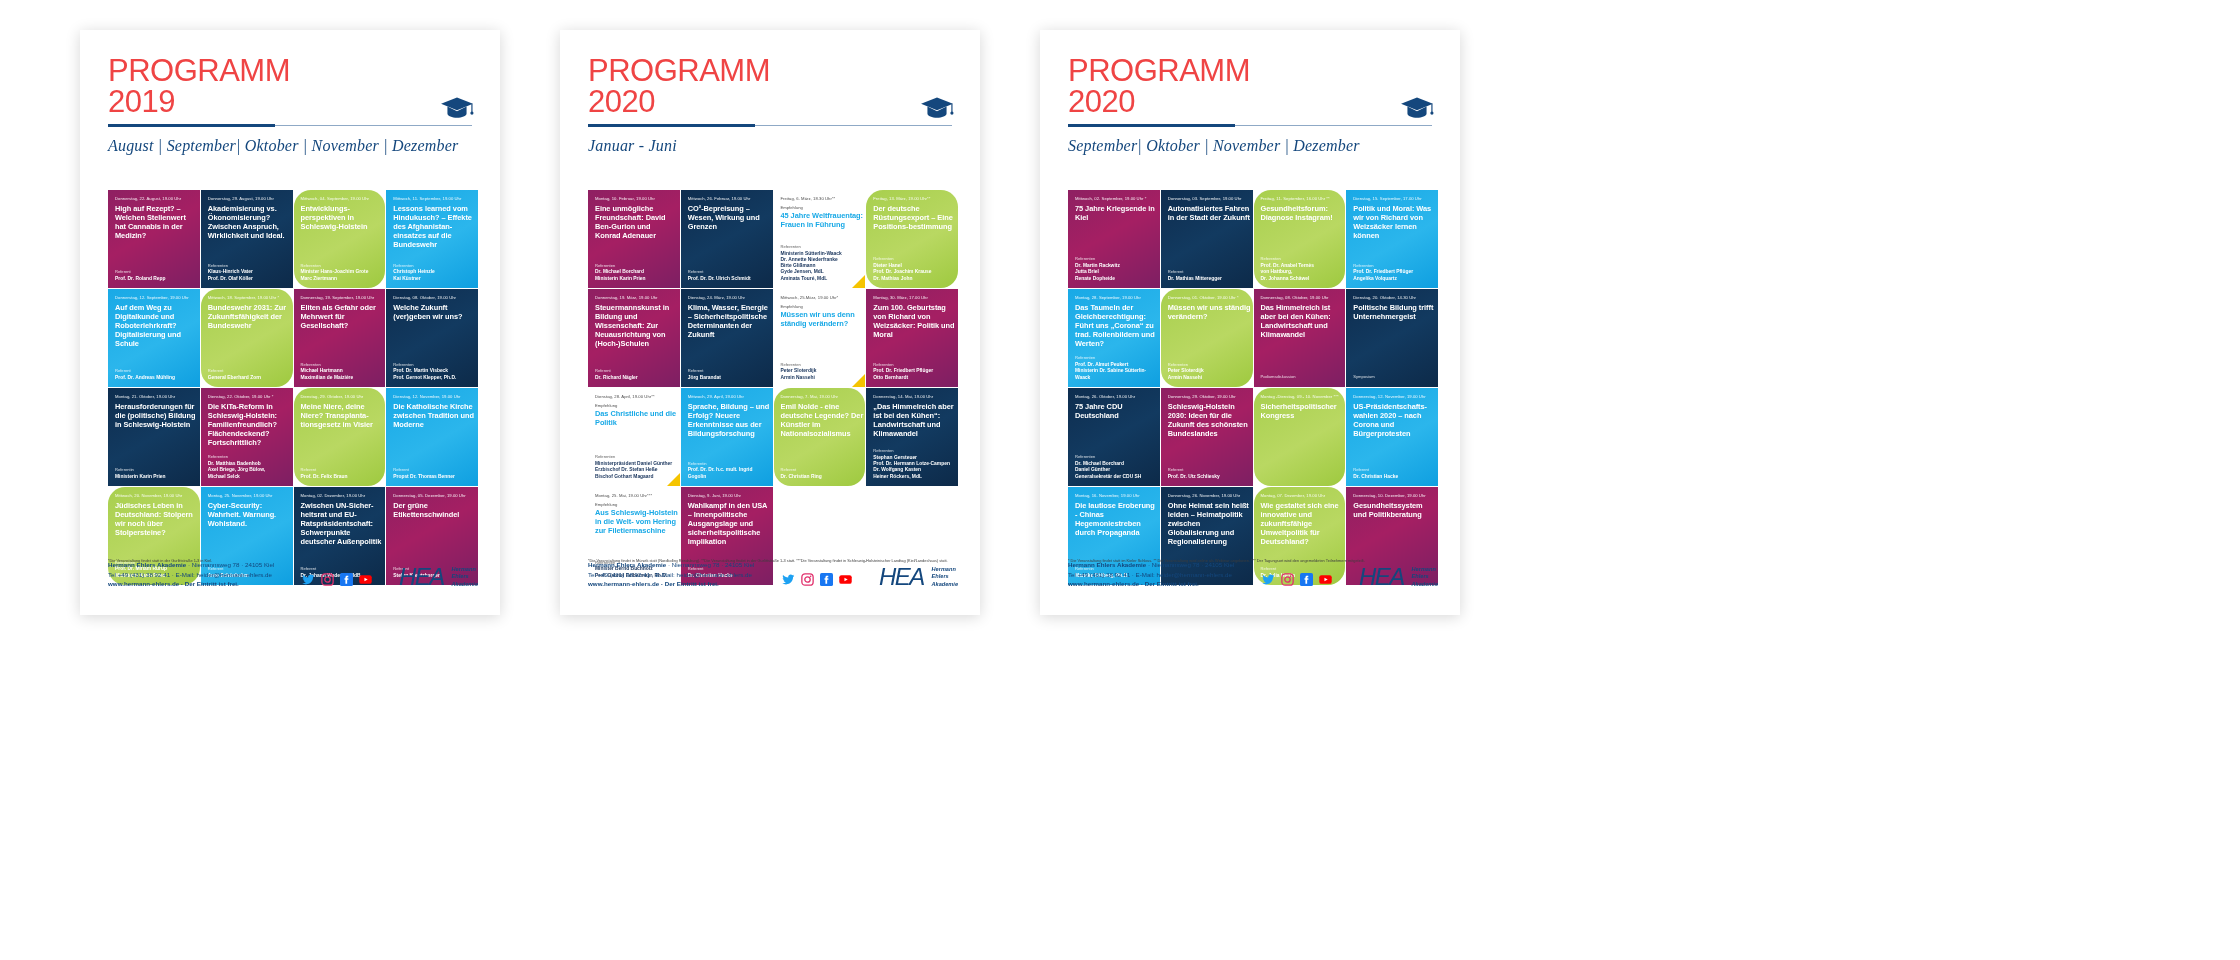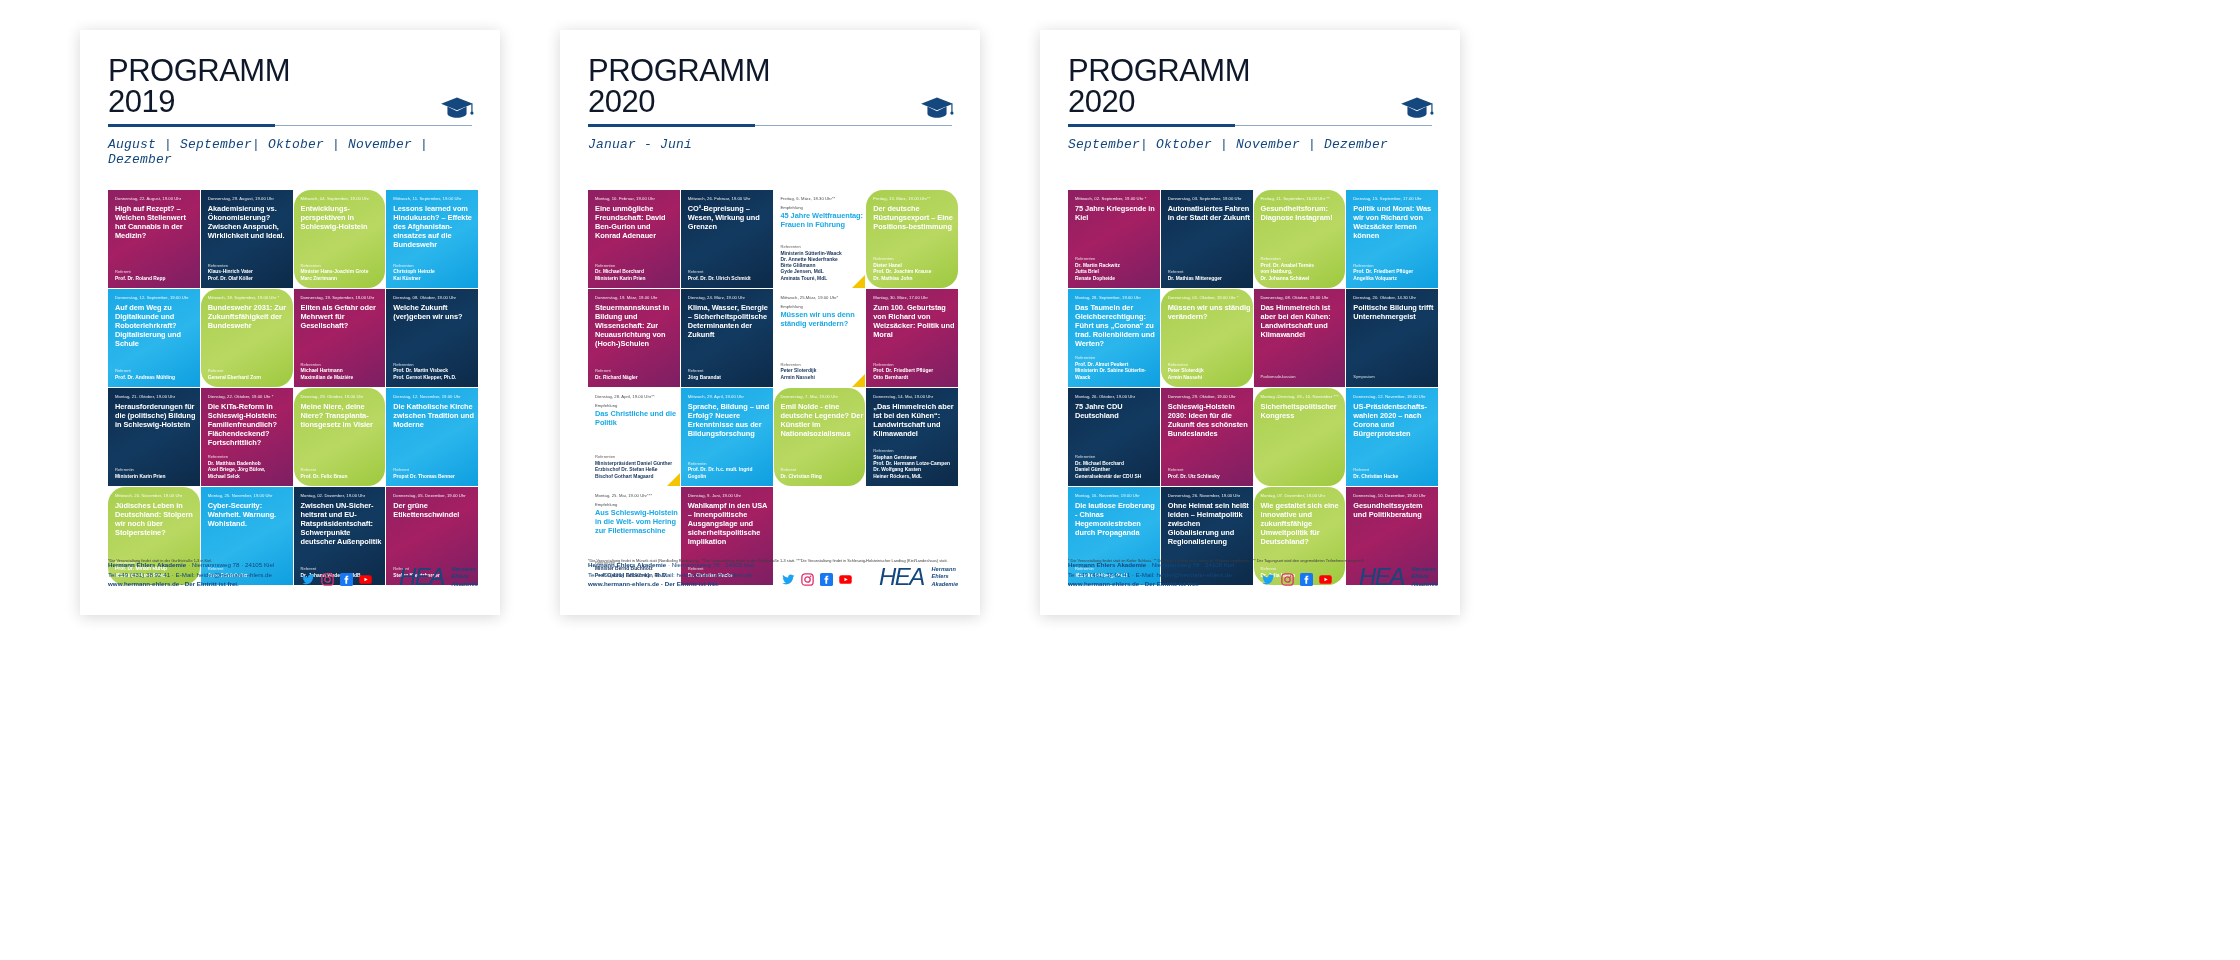--- a/index.html
+++ b/index.html
@@ -19,37 +19,37 @@
   }
   .p1{left:80px;top:30px;width:420px;height:585px;}
   .p2{left:560px;top:30px;width:420px;height:585px;}
   .p3{left:1040px;top:30px;width:420px;height:585px;}
 
   
   .pinner{position:absolute;left:0;top:0;width:420px;height:585px;}
 
   .phead{padding:26px 28px 0 28px;}
   .ptitle{
-    color:#0f172a;
+    color:#ef4444;
     font-size:31px;
     line-height:0.99;
     letter-spacing:-0.5px;
     font-weight:400;
     font-family:"Liberation Sans", sans-serif;
   }
   .ptitle .yr{display:block;}
   .rulewrap{position:relative;margin-top:7px;height:4px;}
   .rule-thin{position:absolute;left:0;top:1px;width:100%;height:1px;background:#8fa9c6;}
   .rule-thick{position:absolute;left:0;top:0;width:46%;height:3px;background:#14477d;}
   .months{
     margin-top:9px;
     color:#14477d;
-    font-family:Liberation Mono, monospace;
+    font-family:Liberation Serif, serif;
     font-style:italic;
-    font-size:13px;
+    font-size:16px;
     letter-spacing:0.2px;
   }
   .cap-icon{
     position:absolute;right:26px;top:64px;
     width:34px;height:26px;color:#14477d;
   }
   .cap-icon svg{width:34px;height:26px;display:block;}
 
   
   .grid{

